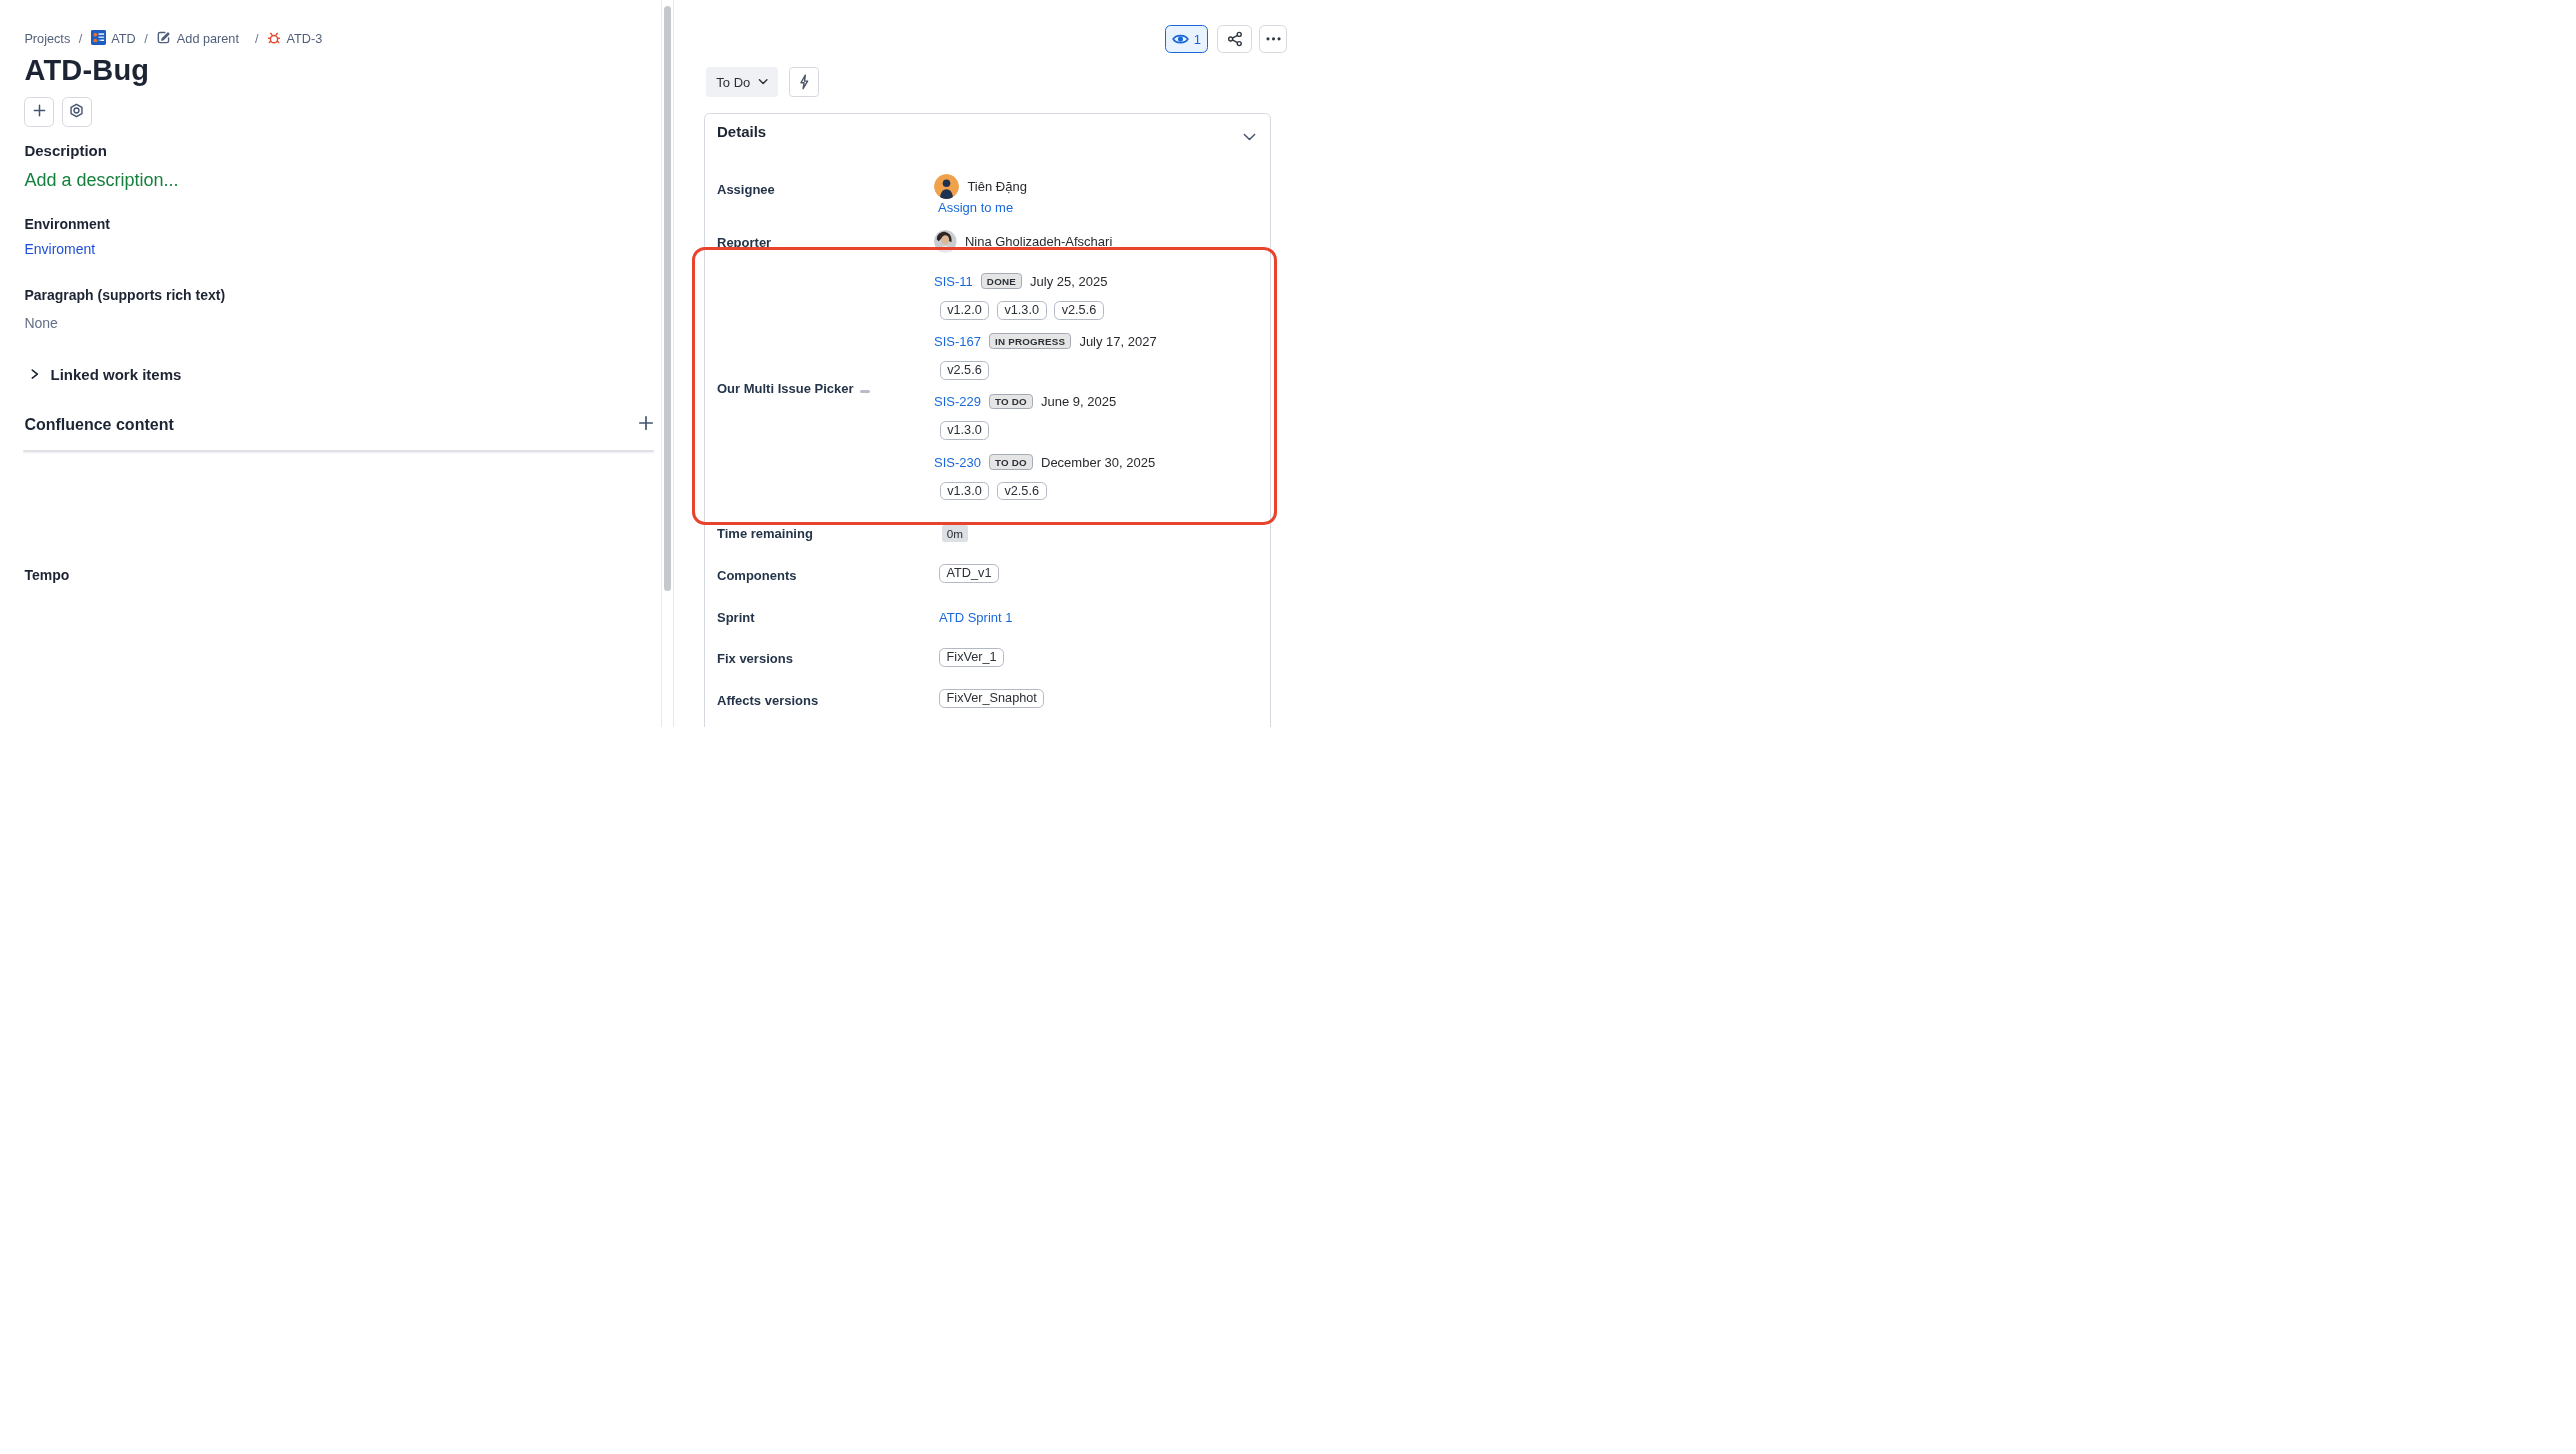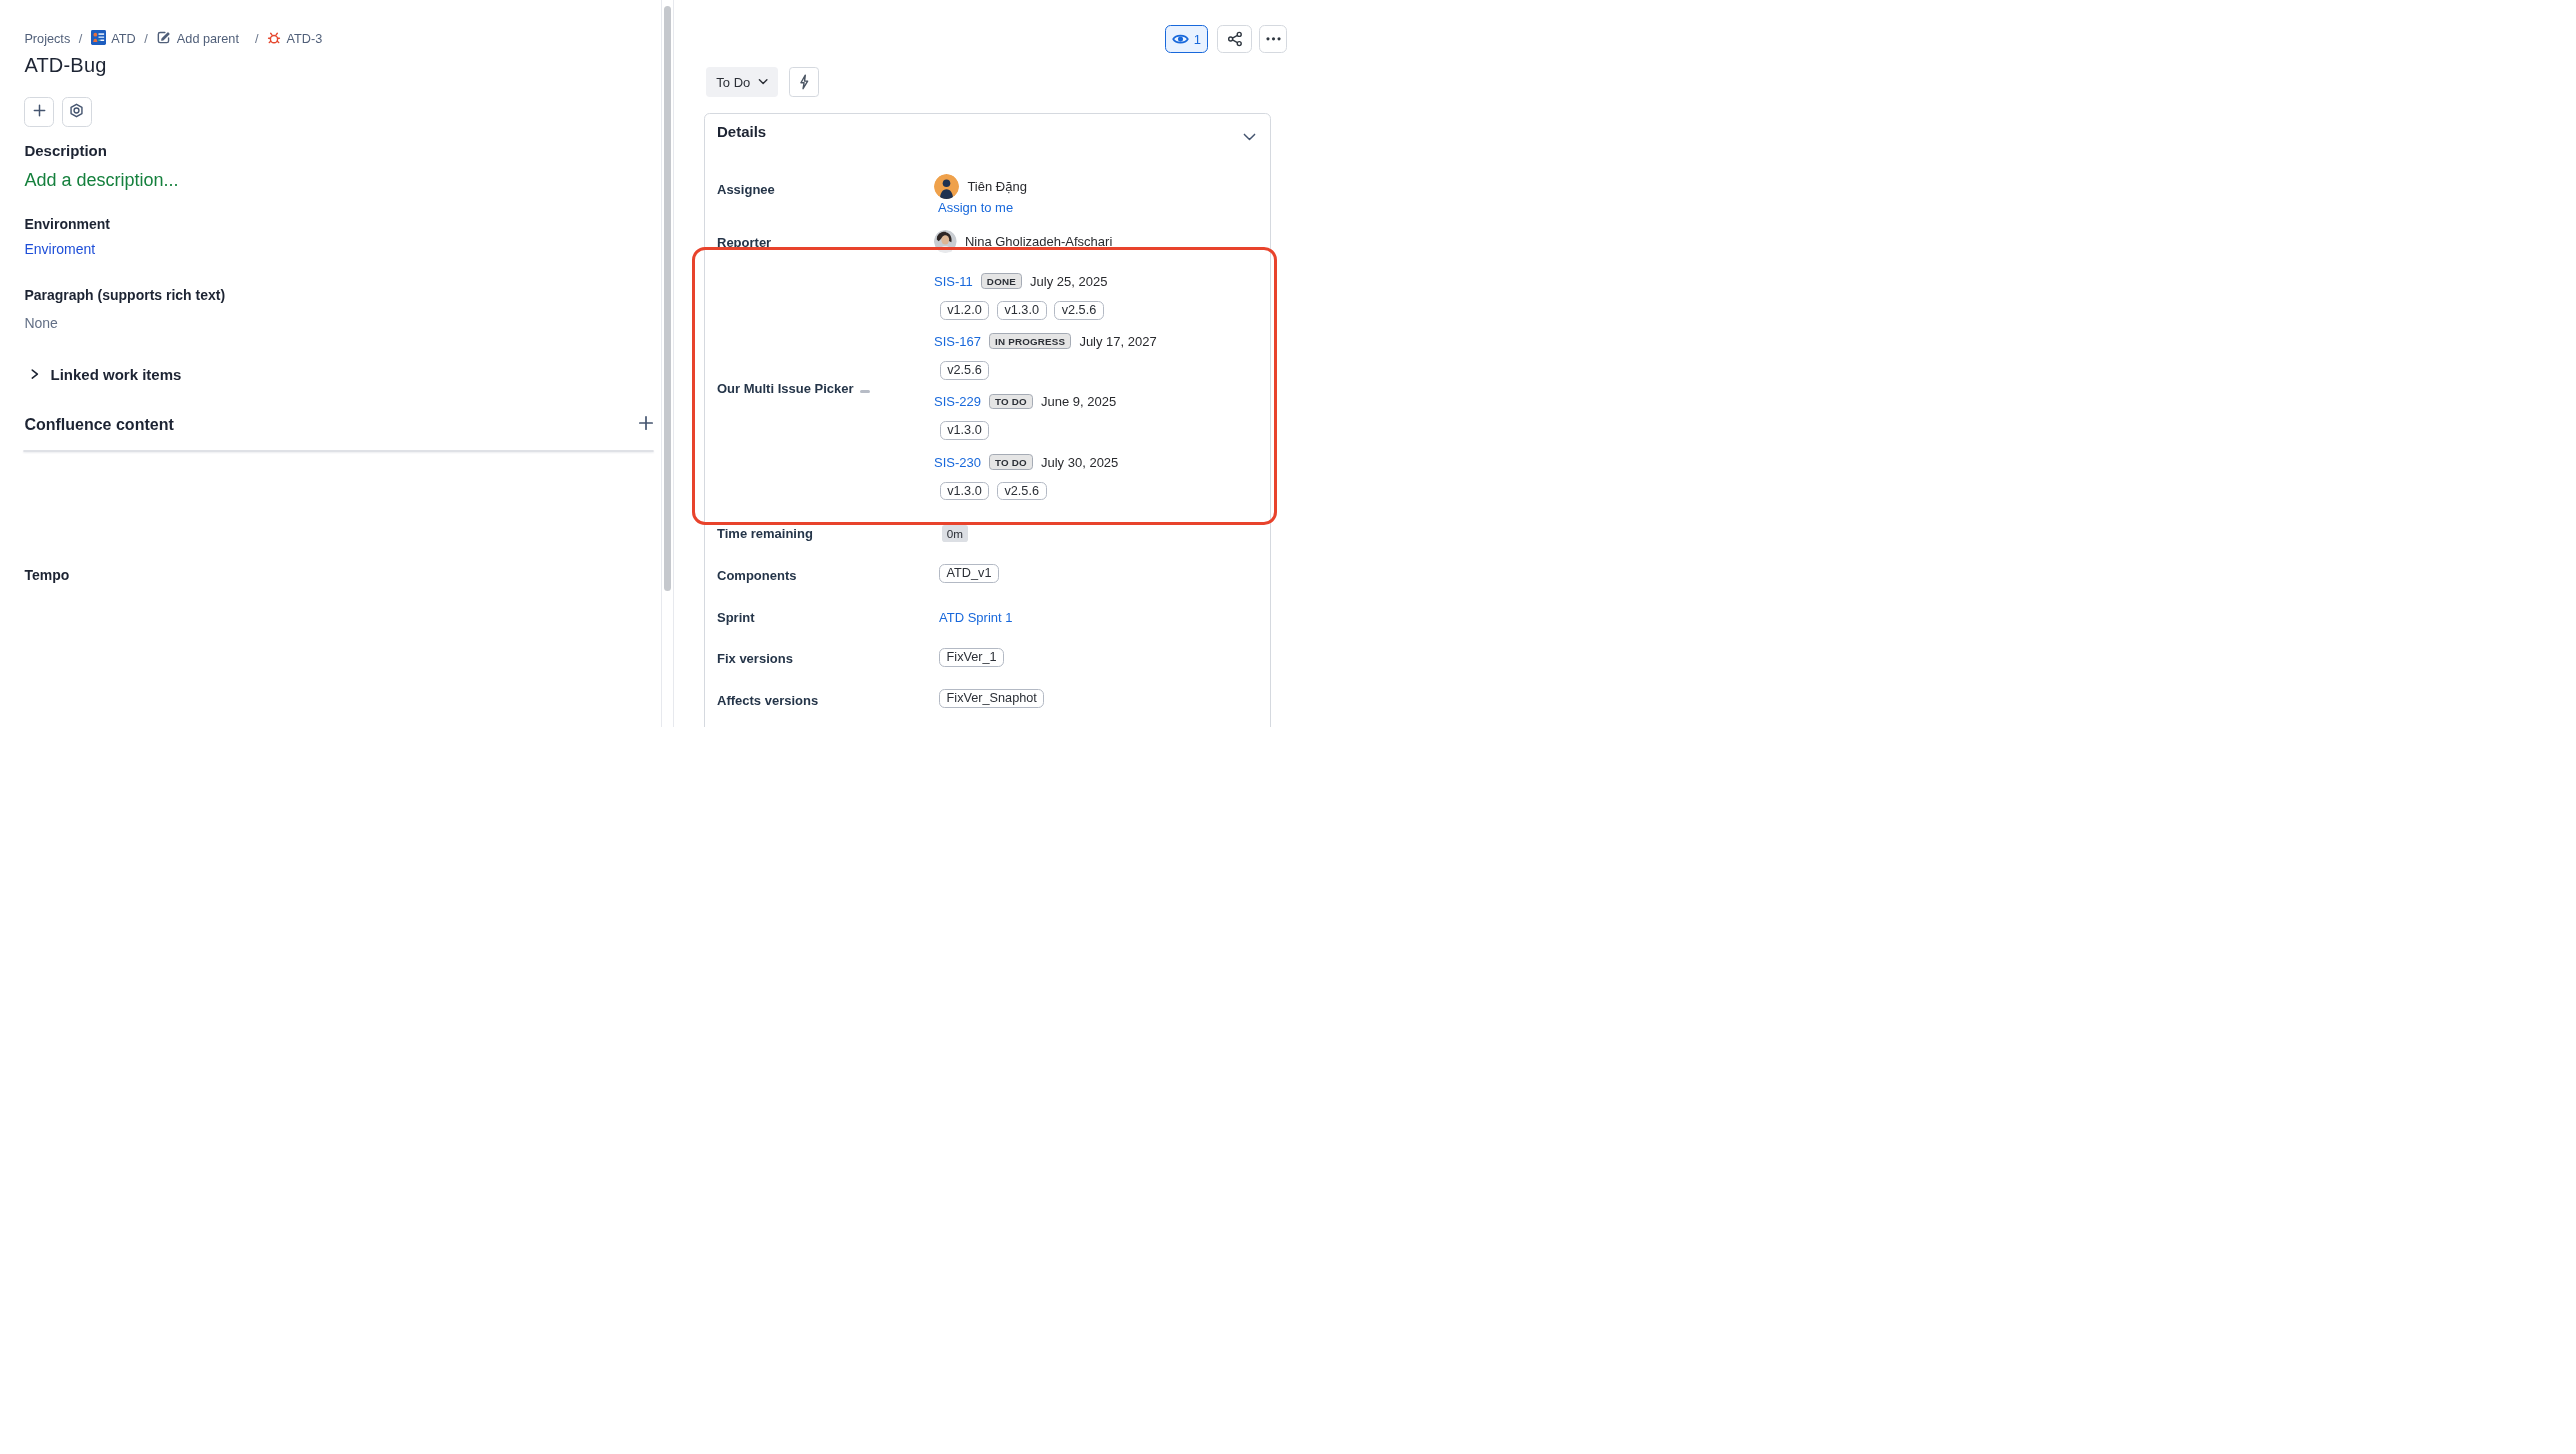--- a/index.html
+++ b/index.html
@@ -7,21 +7,21 @@
   body { font-family: "Liberation Sans", sans-serif; color:#292A2E; }
   .page { position:relative; width:1288px; height:727px; background:#fff; overflow:hidden; }
   .abs { position:absolute; }
 
   
   .breadcrumb { left:24.4px; top:30px; display:flex; align-items:center; gap:6.6px;
     font-size:12.7px; color:#505F79; }
   .crumb-link { cursor:pointer; white-space:nowrap; }
   .crumb-sep { color:#6B778C; padding:0 1.9px; }
   .crumb-group { display:flex; align-items:center; gap:5.6px; }
-  .page-title { left:24.4px; top:54px; font-size:20px; font-weight:400; color:#1D2433; letter-spacing:0.2px; }
+  .page-title { left:24.4px; top:54px; font-size:29px; font-weight:700; color:#1D2433; letter-spacing:0.2px; }
   .title-actions { left:24.4px; top:97px; display:flex; gap:7.5px; }
   .icon-btn { width:30px; height:30px; background:#fff; border:0.9px solid #D5D9DF; border-radius:5.6px;
     display:flex; align-items:center; justify-content:center; cursor:pointer; }
   .sec-h16 { font-size:15px; font-weight:700; color:#1D2433; }
   .sec-h15 { font-size:14px; font-weight:700; color:#1D2433; }
   .sec-h17 { font-size:16px; font-weight:700; color:#1D2433; }
   .placeholder { color:#15803d; font-size:18px; }
   .plain-15 { font-size:14px; color:#1d4ed8; }
   .none-val { font-size:14px; color:#626F86; }
   .linked-row { left:29px; top:366px; display:flex; align-items:center; gap:10.3px; cursor:pointer; }
@@ -288,21 +288,21 @@
         <span class="issue-key link">SIS-229</span>
         <span class="status-badge">TO DO</span>
         <span class="issue-date">June 9, 2025</span>
       </div>
       <div class="mip-vline">
         <span class="version-pill">v1.3.0</span>
       </div>
       <div class="mip-line">
         <span class="issue-key link">SIS-230</span>
         <span class="status-badge">TO DO</span>
-        <span class="issue-date">July 30, 2025</span>
+        <span class="issue-date">December 30, 2025</span>
       </div>
       <div class="mip-vline">
         <span class="version-pill">v1.3.0</span>
         <span class="version-pill">v2.5.6</span>
       </div>
     </div>
 
   <div class="abs red-box"></div>
 
   <div class="abs fld-label" style="left:717px; top:526px;">Time remaining</div>

